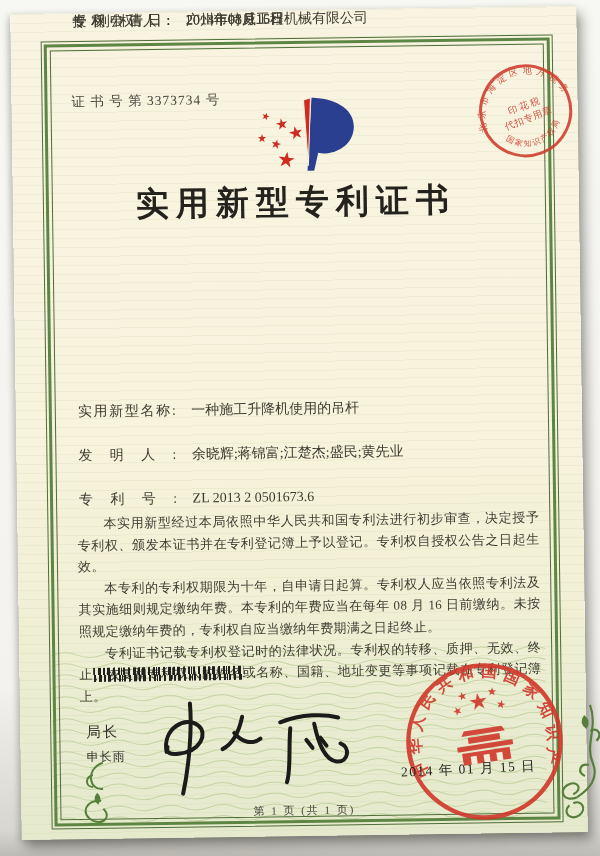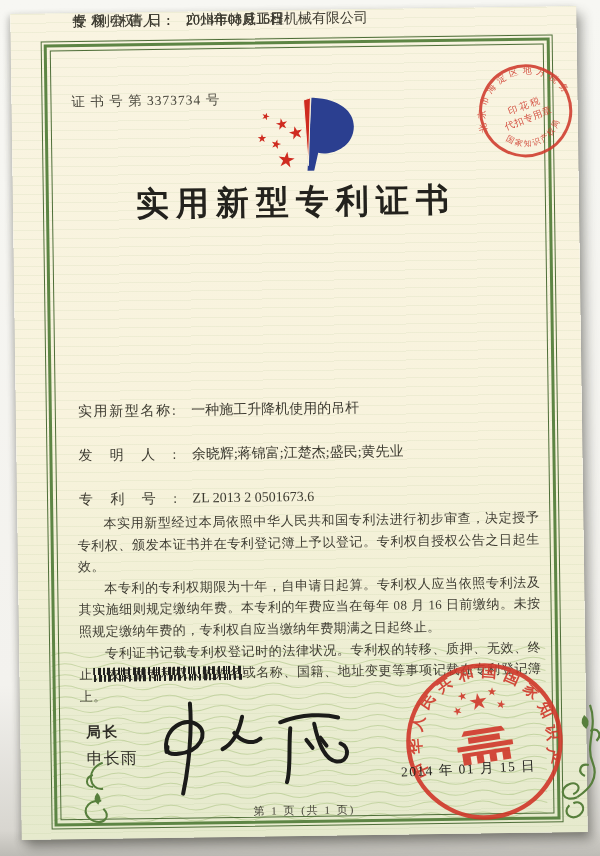--- a/index.html
+++ b/index.html
@@ -33,22 +33,22 @@
   .field-label{display:inline-block;width:98px;text-align:justify;text-align-last:justify;}
   .field-value{margin-left:12px;}
   #body-text{left:60px;top:500px;width:462px;font-size:13px;line-height:21.6px;
              color:#3f3d33;text-align:justify;letter-spacing:.4px;}
   #body-text p{margin:0;text-indent:2em;}
   #barcode{left:74px;top:655px;width:150px;height:14px;
     background:
       repeating-linear-gradient(90deg,#20201e 0 2px,rgba(0,0,0,0) 2px 5px),
       repeating-linear-gradient(90deg,#20201e 0 1px,rgba(0,0,0,0) 1px 7px);
   }
-  #sig-title{left:66px;top:710px;font-size:14.5px;color:#2e2c26;letter-spacing:2px;font-weight:bold;}
-  #sig-name{left:66px;top:736px;font-size:16px;color:#2e2c26;letter-spacing:1px;}
+  #sig-title{left:66px;top:710px;font-size:14.5px;color:#2e2c26;letter-spacing:2px;}
+  #sig-name{left:66px;top:736px;font-size:12px;color:#2e2c26;letter-spacing:1px;}
   #seal-date{left:380px;top:752px;width:172px;font-size:13.5px;color:#24231f;
              letter-spacing:1.5px;transform:rotate(-2deg);}
   #footer{left:0;right:0;top:793px;text-align:center;font-size:11px;letter-spacing:2px;color:#47453b;}
   svg{display:block;}
   text{font-family:"Liberation Serif","DejaVu Serif",serif;}
 </style>
 </head>
 <body>
 
 <svg width="0" height="0" style="position:absolute" aria-hidden="true">

